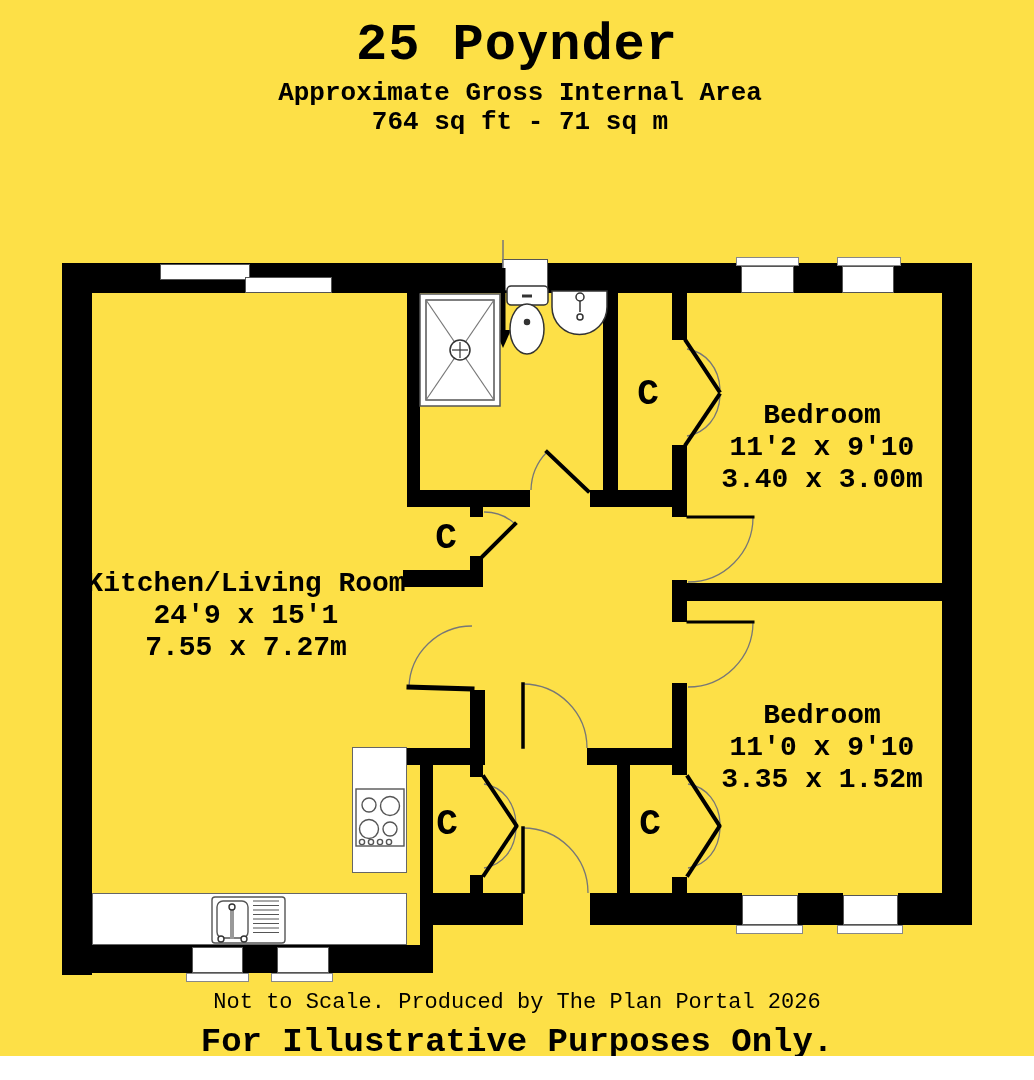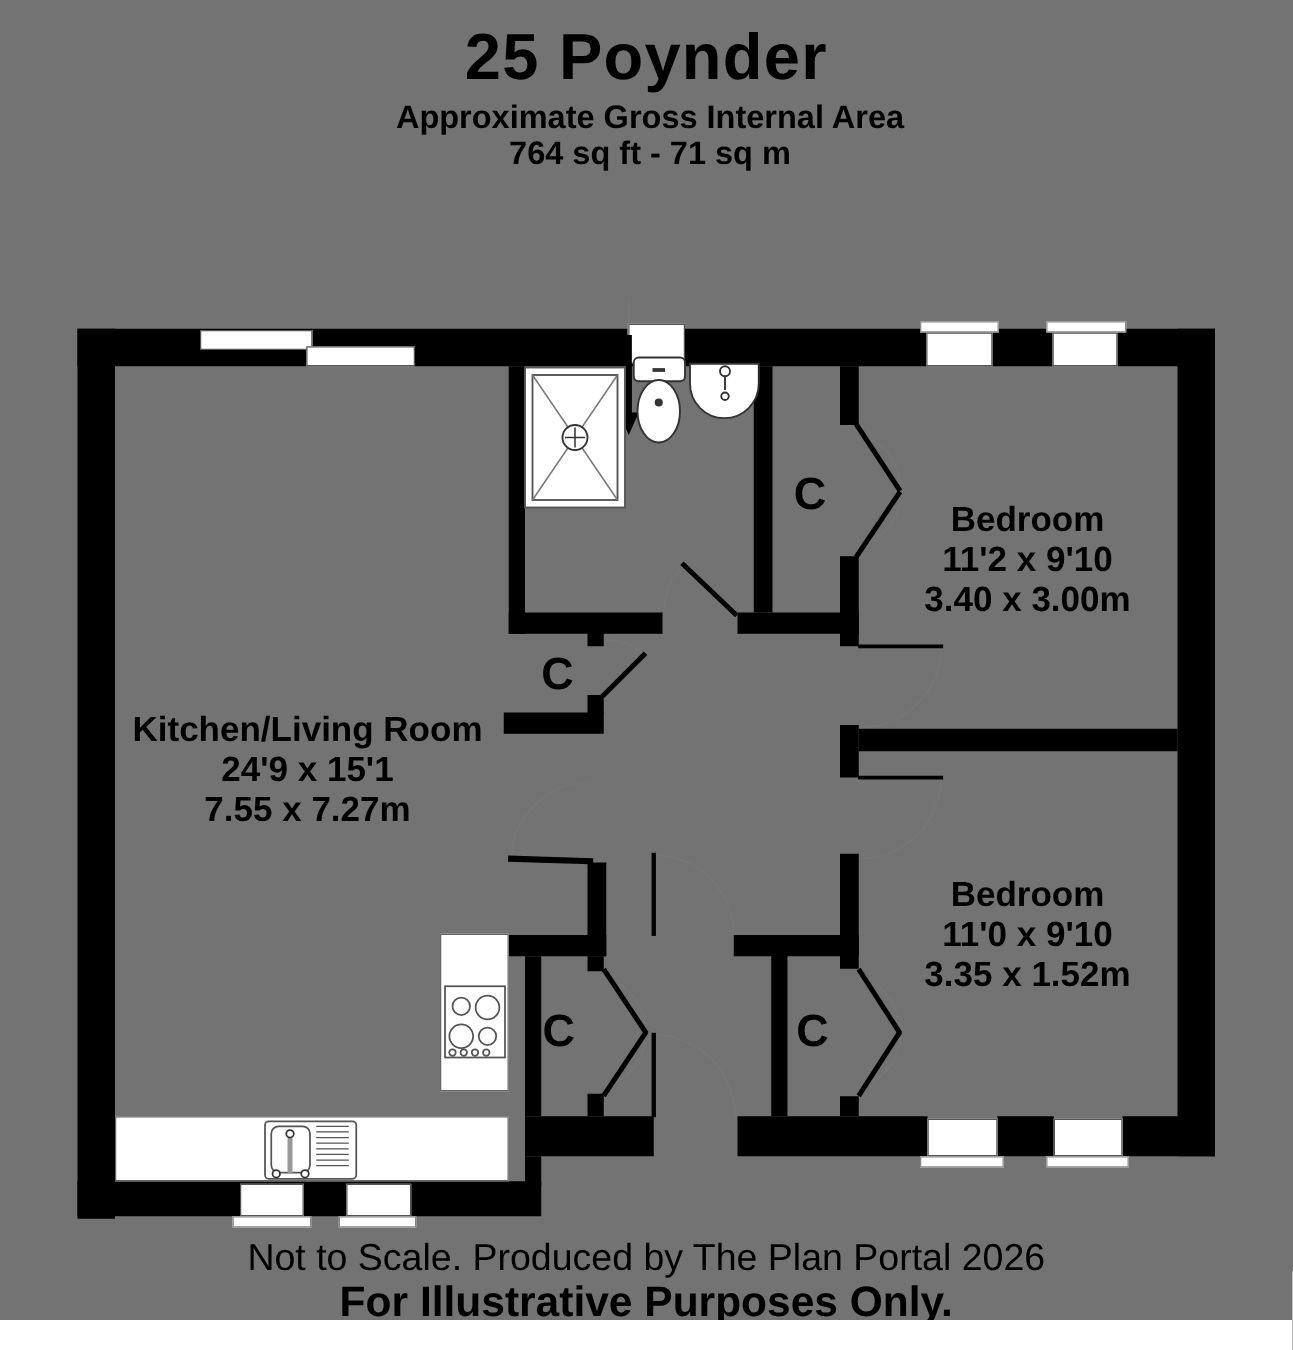--- a/index.html
+++ b/index.html
@@ -1,28 +1,28 @@
 <!DOCTYPE html>
 <html><head>
 <meta charset="utf-8">
 <style>
   html,body{margin:0;padding:0;background:#fff;}
-  #plan{position:relative;width:1034px;height:1056px;background:#737373;overflow:hidden;
-        font-family:Liberation Sans, sans-serif;color:#000;}
+  #plan{position:relative;width:1034px;height:1056px;background:#fde047;overflow:hidden;
+        font-family:Liberation Mono, monospace;color:#000;}
   .wall{position:absolute;background:#000;}
   .win{position:absolute;background:#fff;border:1px solid #555;box-sizing:border-box;}
   .sill{position:absolute;background:#fff;border:1px solid #888;box-sizing:border-box;}
   .counter{position:absolute;background:#fff;border:1px solid #666;box-sizing:border-box;}
   .lbl{position:absolute;transform:translateX(-50%);text-align:center;white-space:nowrap;font-weight:bold;}
   .title{font-size:52px;letter-spacing:1px;}
   .sub{font-size:26px;}
   .callout{font-size:26px;line-height:29px;}
   .room{font-size:28px;line-height:32px;}
   .closet{font-size:36px;}
-  .foot1{font-size:30px;font-weight:normal;}
+  .foot1{font-size:22px;font-weight:normal;}
   .foot2{font-size:34px;font-weight:bold;}
   svg{position:absolute;left:0;top:0;pointer-events:none;}
 </style>
 </head>
 <body>
 
 <div id="plan">
 
   <div class="lbl title" style="left:517px;top:16px;">25 Poynder</div>
   <div class="lbl sub" style="left:520px;top:78px;">Approximate Gross Internal Area</div>

